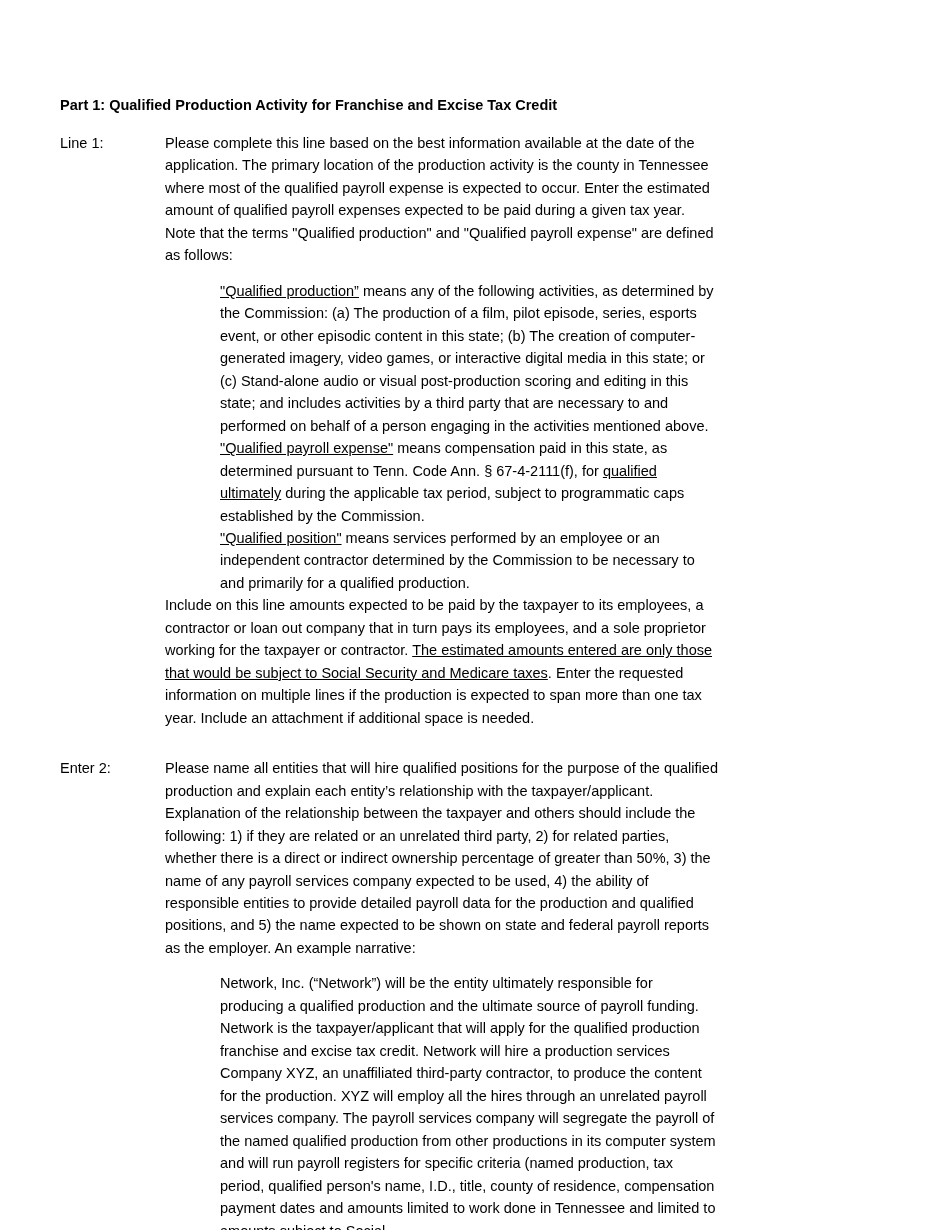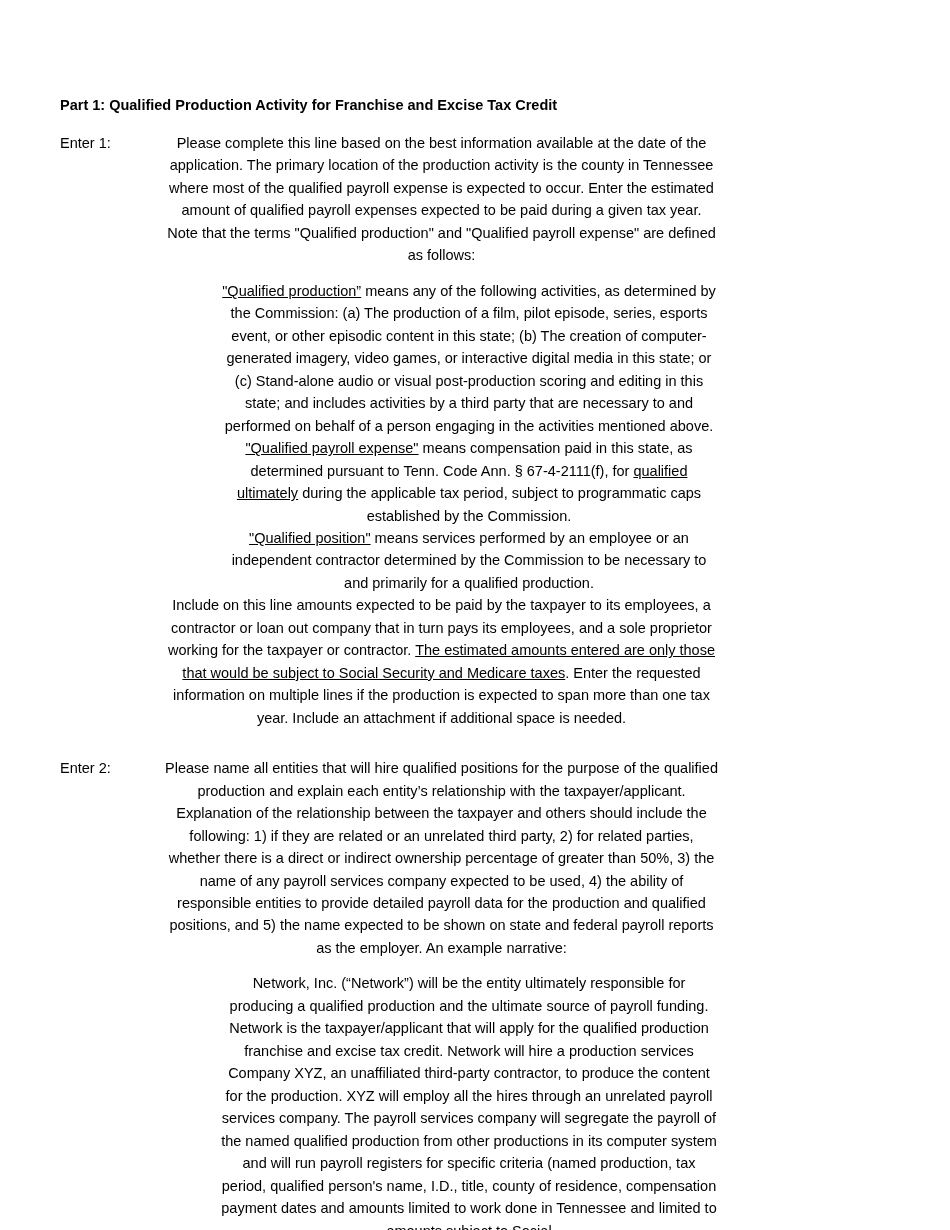--- a/index.html
+++ b/index.html
@@ -36,21 +36,21 @@
     width: 105px;
     flex: 0 0 105px;
     font-size: 14.5px;
     line-height: 1.55;
     padding-top: 0;
   }
   .line-body {
     flex: 1 1 auto;
     font-size: 14.5px;
     line-height: 1.55;
-    text-align: center;
+    text-align: left;
   }
   .para {
     margin: 0 0 0 0;
     font-size: 14.5px;
     line-height: 1.55;
   }
   .para + .para {
     margin-top: 13px;
   }
   .indent-block {
@@ -68,21 +68,21 @@
   }
 </style>
 </head>
 <body>
 
 <div class="page">
 
   <h1 class="doc-title">Part 1: Qualified Production Activity for Franchise and Excise Tax Credit</h1>
 
   <div class="line-block">
-    <div class="line-label">Enter 1:</div>
+    <div class="line-label">Line 1:</div>
     <div class="line-body">
 
       <p class="para">Please complete this line based on the best information available at the date of the application.  The primary location of the production activity is the county in Tennessee where most of the qualified payroll expense is expected to occur.  Enter the estimated amount of qualified payroll expenses expected to be paid during a given tax year.  Note that the terms "Qualified production" and "Qualified payroll expense" are defined as follows:</p>
 
       <div class="indent-block">
 
         <p class="para">
           <span class="u">"Qualified production”</span><span> means any of the following activities, as determined by the  Commission: (a) The production of a film, pilot episode, series, esports event, or other episodic content in this state; (b) The creation of computer-generated imagery, video games, or interactive digital media in this state; or (c) Stand-alone audio or visual post-production scoring and editing in this state; and includes activities by a third party that are necessary to and performed on behalf of a person engaging in the activities mentioned above.</span>
         </p>
 

